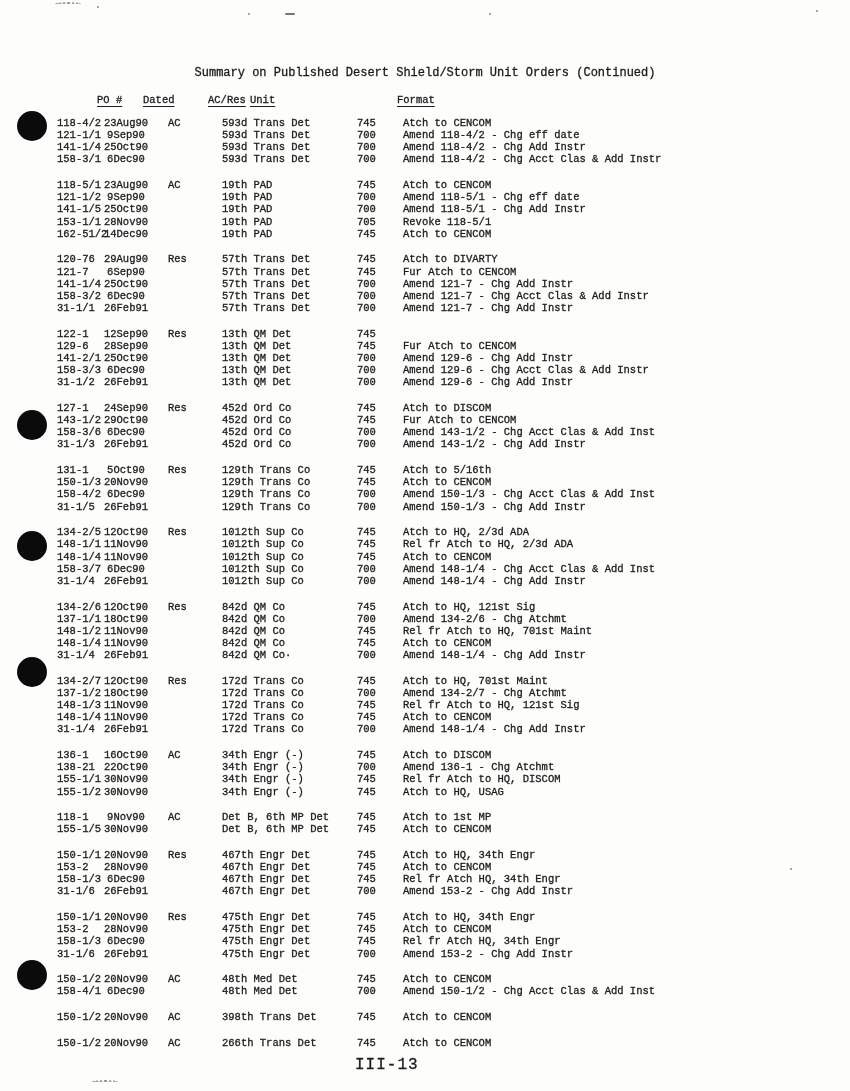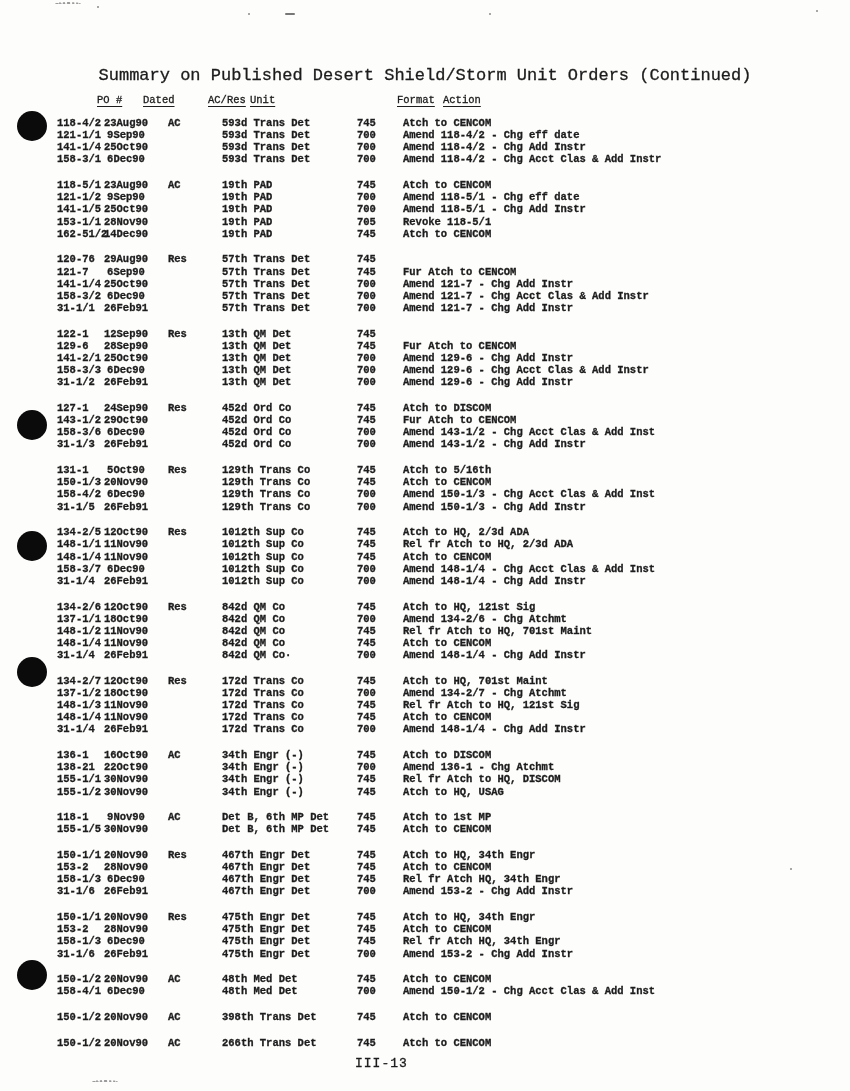--- a/index.html
+++ b/index.html
@@ -14,47 +14,47 @@
     font-size: 10.5px;
     color: #1c1c1c;
     -webkit-text-stroke: 0.3px #1c1c1c;
   }
   .title {
     position: absolute;
     top: 66px;
     left: 0;
     width: 100%;
     text-align: center;
-    font-size: 17px;
+    font-size: 12px;
     white-space: nowrap;
   }
   .grid-row {
     display: grid;
     grid-template-columns: 46px 65px 54px 135px 46px auto;
     margin-left: 57px;
     line-height: 12.15px;
     white-space: nowrap;
   }
   .c { overflow: visible; }
   .c.dated { text-align: center; padding-right: 19px; }
   .thead { position: absolute; top: 94px; left: 0; right: 0; }
   .thead .hcell span {
     text-decoration: underline;
     text-underline-offset: 2.5px;
     text-decoration-thickness: 1px;
     padding-left: 40px;
   }
   .thead .hcell.unit-h { margin-left: -12px; }
   .groups { position: absolute; top: 117px; left: 0; right: 0; }
-  .group { margin-bottom: 13.5px; font-weight: bold; }
+  .group { margin-bottom: 13.5px; }
   .footer {
     position: absolute;
     top: 1056px;
     left: 355px;
-    font-size: 13px;
+    font-size: 16px;
     letter-spacing: 1px;
   }
   .punch {
     position: absolute;
     left: 17px;
     width: 30px;
     height: 30px;
     border-radius: 50%;
     background: #0b0b0b;
   }
@@ -79,21 +79,20 @@
 <div class="page">
 
   <div class="title">Summary on Published Desert Shield/Storm Unit Orders (Continued)</div>
 
   <div class="thead grid-row">
     <span class="c hcell"><span>PO #</span></span>
     <span class="c hcell" style="text-align:center;"><span>Dated</span></span>
     <span class="c hcell"><span>AC/Res</span></span>
     <span class="c hcell unit-h"><span>Unit</span></span>
     <span class="c hcell"><span>Format</span></span>
-    <span class="c hcell"><span>Action</span></span>
   </div>
 
   <div class="groups" id="groups">
       <div class="group">
   <div class="row grid-row">
     <span class="c po">118-4/2</span>
     <span class="c dated">23Aug90</span>
     <span class="c acres">AC</span>
     <span class="c unit">593d Trans Det</span>
     <span class="c fmt">745</span>
@@ -173,20 +172,21 @@
     <span class="c action">Atch to CENCOM</span>
   </div>
 </div>
       <div class="group">
   <div class="row grid-row">
     <span class="c po">120-76</span>
     <span class="c dated">29Aug90</span>
     <span class="c acres">Res</span>
     <span class="c unit">57th Trans Det</span>
     <span class="c fmt">745</span>
+    <span class="c action">Atch to DIVARTY</span>
   </div>
 
   <div class="row grid-row">
     <span class="c po">121-7</span>
     <span class="c dated">6Sep90</span>
     <span class="c acres"></span>
     <span class="c unit">57th Trans Det</span>
     <span class="c fmt">745</span>
     <span class="c action">Fur Atch to CENCOM</span>
   </div>

